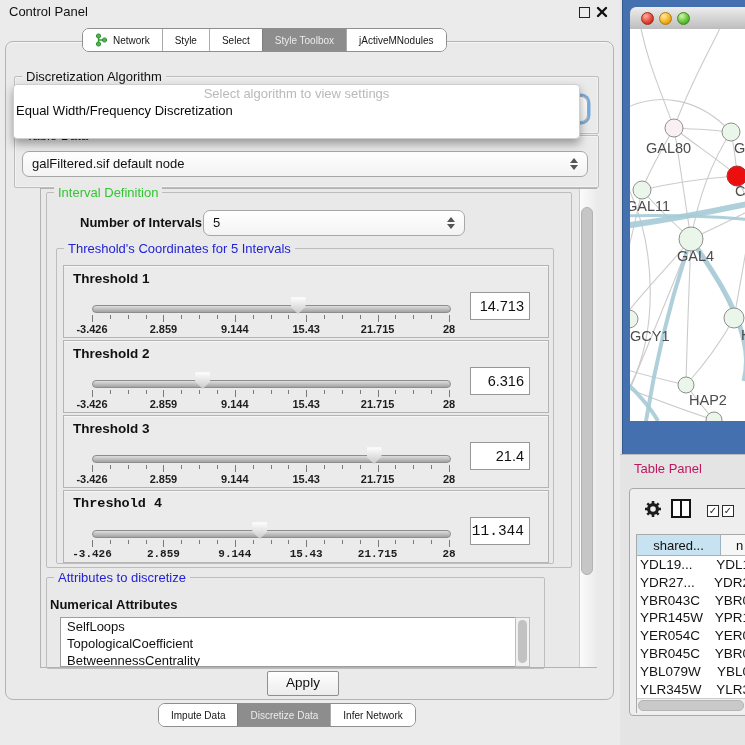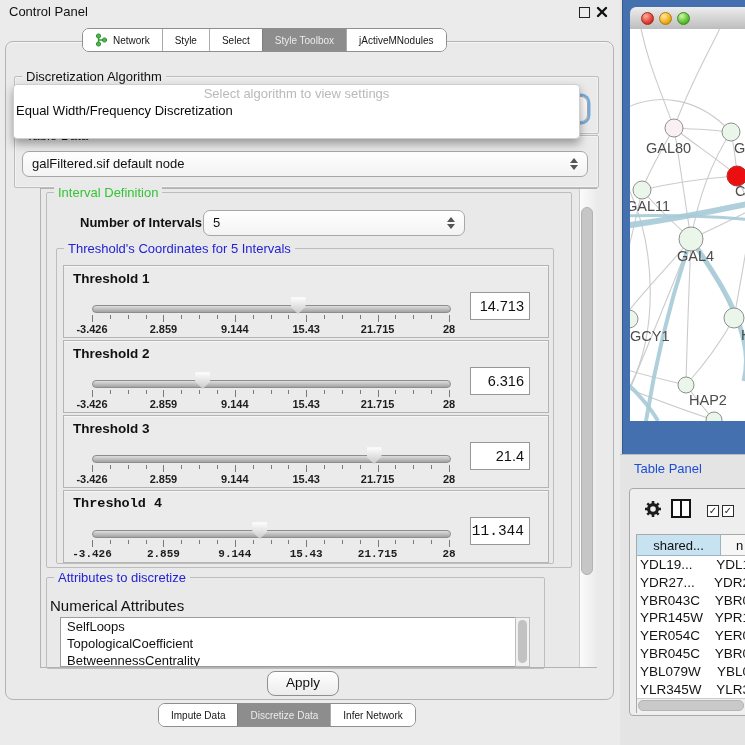--- a/index.html
+++ b/index.html
@@ -63,42 +63,42 @@
   .th-thumb{position:absolute;top:31px;width:15px;height:17px;
             clip-path:polygon(0 2%,100% 2%,100% 58%,50% 100%,0 58%);
             background:linear-gradient(#ffffff,#c9c9c9);filter:drop-shadow(0 0 0.7px #777);}
   .tick{position:absolute;width:1px;height:4px;background:#7a7a7a;top:49px;}
   .tick.maj{height:7px;}
   .tlabel{position:absolute;top:57px;font-size:11px;font-weight:bold;color:#1d1d1d;transform:translateX(-50%);}
   .th-value{position:absolute;left:406px;top:26px;width:60px;height:28px;background:#fff;
             border:1px solid #979797;box-sizing:border-box;font-size:14.5px;line-height:26px;
             text-align:right;padding-right:5px;}
   
-  #numattr-label{position:absolute;left:50px;top:597px;font-size:15px;font-weight:normal;}
+  #numattr-label{position:absolute;left:50px;top:597px;font-size:13px;font-weight:bold;}
   #attr-list{position:absolute;left:60px;top:617px;width:456px;height:50px;background:#fff;
              border:1px solid #9c9c9c;box-sizing:border-box;overflow:hidden;}
   .attr-item{height:16px;line-height:16px;font-size:13px;padding-left:6px;margin-top:1px;}
   #attr-sb{position:absolute;left:515px;top:617px;width:15px;height:50px;background:#f1f1f1;border:1px solid #bdbdbd;box-sizing:border-box;}
   #attr-sb-thumb{position:absolute;left:2px;top:2px;width:9px;height:43px;background:#c2c2c2;border-radius:5px;}
   
   #apply-btn{position:absolute;left:267px;top:671px;width:70px;height:23px;border:1px solid #8f8f8f;
-             border-radius:8px;background:linear-gradient(#ffffff,#ececec);font-size:13.5px;
+             border-radius:2px;background:linear-gradient(#ffffff,#ececec);font-size:13.5px;
              text-align:center;line-height:21px;}
   
   #net-window{position:absolute;left:622px;top:0;width:123px;height:454px;background:#4470b0;border-left:1px solid #35598f;}
   #mac-titlebar{position:absolute;left:630px;top:7px;width:115px;height:22px;
                 background:linear-gradient(#ededed,#bdbdbd);border-bottom:1px solid #8f8f8f;border-top-left-radius:6px;}
   .light{position:absolute;top:5px;width:13px;height:13px;border-radius:50%;box-sizing:border-box;}
   #light-red{left:11px;background:radial-gradient(circle at 35% 28%,#ffb0a0,#e4473a 55%,#a81a0e);border:1px solid #9c2c20;}
   #light-yellow{left:29px;background:radial-gradient(circle at 35% 28%,#ffe9a8,#f5b21f 55%,#c77f00);border:1px solid #ad7d14;}
   #light-green{left:47px;background:radial-gradient(circle at 35% 28%,#d2f7b2,#64c637 55%,#2f8c12);border:1px solid #3f8a1e;}
   #net-canvas{position:absolute;left:630px;top:29px;width:115px;height:392px;background:#fff;overflow:hidden;}
   
   #right-lower{position:absolute;left:620px;top:454px;width:125px;height:291px;background:#e4e4e4;border-top:1px solid #bcbcbc;}
-  #tp-title{position:absolute;left:634px;top:461px;font-size:13px;color:#1d4ed8;text-align:center;}
+  #tp-title{position:absolute;left:634px;top:461px;font-size:13px;color:#be185d;text-align:center;}
   #tp-box{position:absolute;left:629px;top:488px;width:121px;height:228px;background:#eeeeee;
           border:1px solid #a9a9a9;border-radius:4px;box-sizing:border-box;}
   #gear-icon{position:absolute;left:644px;top:500px;width:18px;height:18px;}
   #split-icon{position:absolute;left:671px;top:499px;width:20px;height:19px;border:2px solid #141414;background:#fff;box-sizing:border-box;}
   #split-icon::after{content:"";position:absolute;left:7px;top:0;width:2px;height:15px;background:#141414;}
   .cbx{position:absolute;top:505px;width:10px;height:10px;border:1.5px solid #2c2c2c;background:#fff;
        font-size:10px;line-height:9px;text-align:center;color:#222;box-sizing:content-box;}
   #cbx1{left:707px;} #cbx2{left:722px;}
   #dtable{position:absolute;left:636px;top:534px;width:114px;height:179px;background:#fff;
           border:1px solid #a9a9a9;border-right:none;box-sizing:border-box;overflow:hidden;}

